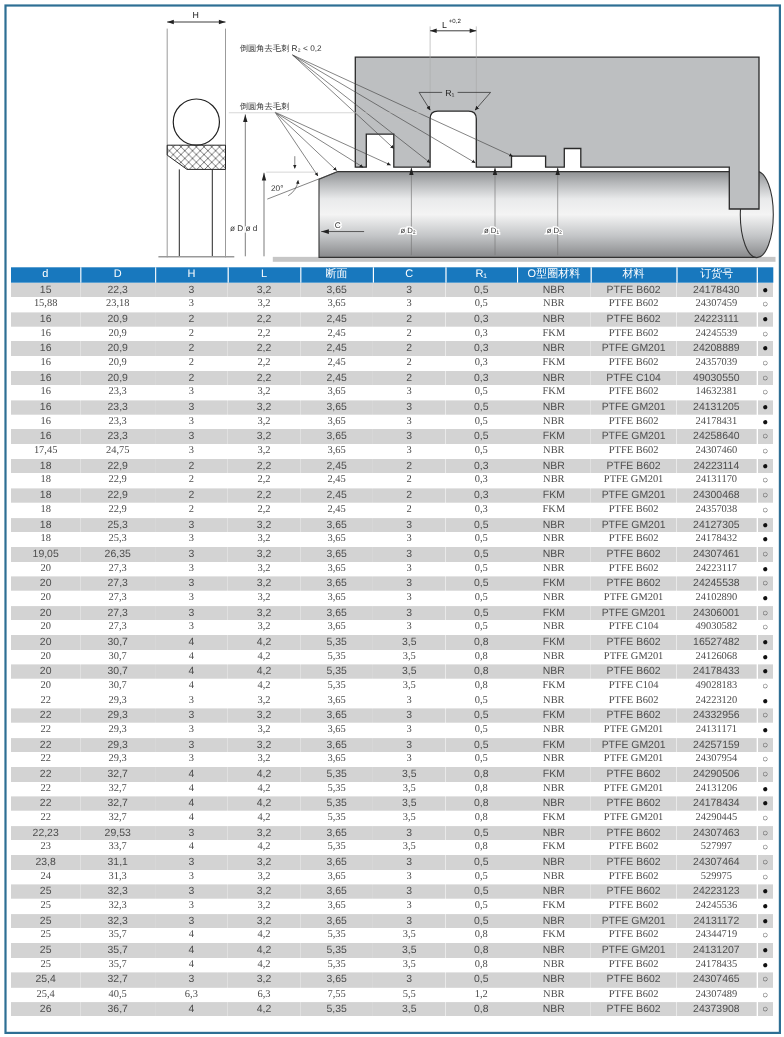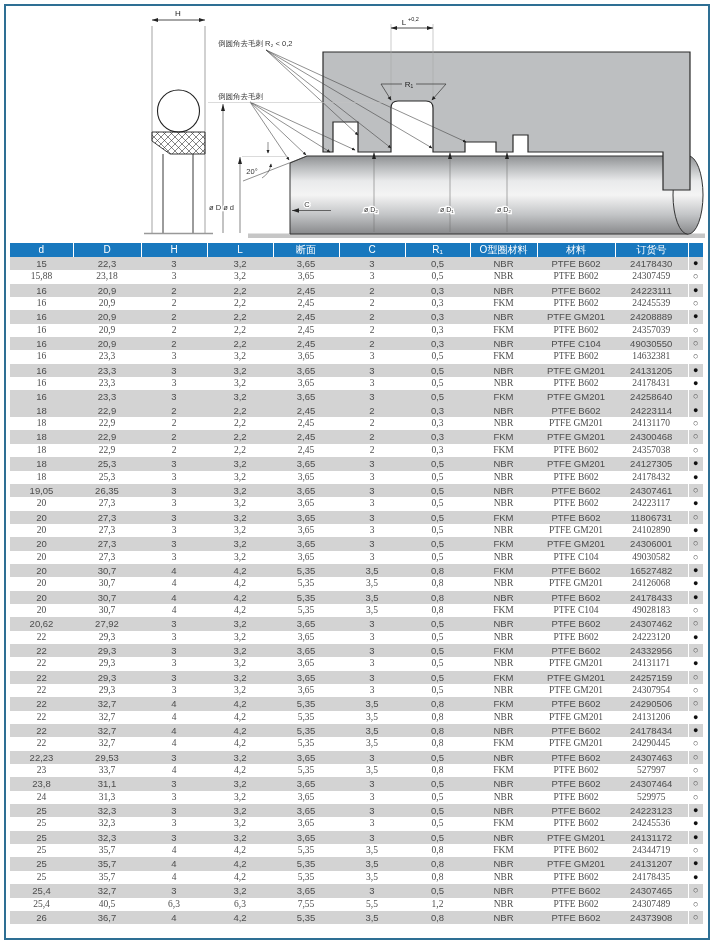--- a/index.html
+++ b/index.html
@@ -314,20 +314,33 @@
             <td>3</td>
             <td>3,2</td>
             <td>3,65</td>
             <td>3</td>
             <td>0,5</td>
             <td>FKM</td>
             <td>PTFE GM201</td>
             <td>24258640</td>
             <td class="dot">○</td>
           </tr>
+          <tr class="even">
+            <td>17,45</td>
+            <td>24,75</td>
+            <td>3</td>
+            <td>3,2</td>
+            <td>3,65</td>
+            <td>3</td>
+            <td>0,5</td>
+            <td>NBR</td>
+            <td>PTFE B602</td>
+            <td>24307460</td>
+            <td class="dot">○</td>
+          </tr>
           <tr class="odd">
             <td>18</td>
             <td>22,9</td>
             <td>2</td>
             <td>2,2</td>
             <td>2,45</td>
             <td>2</td>
             <td>0,3</td>
             <td>NBR</td>
             <td>PTFE B602</td>
@@ -428,21 +441,21 @@
           <tr class="odd">
             <td>20</td>
             <td>27,3</td>
             <td>3</td>
             <td>3,2</td>
             <td>3,65</td>
             <td>3</td>
             <td>0,5</td>
             <td>FKM</td>
             <td>PTFE B602</td>
-            <td>11806731</td>
+            <td>24245538</td>
             <td class="dot">○</td>
           </tr>
           <tr class="even">
             <td>20</td>
             <td>27,3</td>
             <td>3</td>
             <td>3,2</td>
             <td>3,65</td>
             <td>3</td>
             <td>0,5</td>
@@ -520,33 +533,20 @@
             <td>20</td>
             <td>30,7</td>
             <td>4</td>
             <td>4,2</td>
             <td>5,35</td>
             <td>3,5</td>
             <td>0,8</td>
             <td>FKM</td>
             <td>PTFE C104</td>
             <td>49028183</td>
-            <td class="dot">○</td>
-          </tr>
-          <tr class="odd">
-            <td>20,62</td>
-            <td>27,92</td>
-            <td>3</td>
-            <td>3,2</td>
-            <td>3,65</td>
-            <td>3</td>
-            <td>0,5</td>
-            <td>NBR</td>
-            <td>PTFE B602</td>
-            <td>24307462</td>
             <td class="dot">○</td>
           </tr>
           <tr class="even">
             <td>22</td>
             <td>29,3</td>
             <td>3</td>
             <td>3,2</td>
             <td>3,65</td>
             <td>3</td>
             <td>0,5</td>

